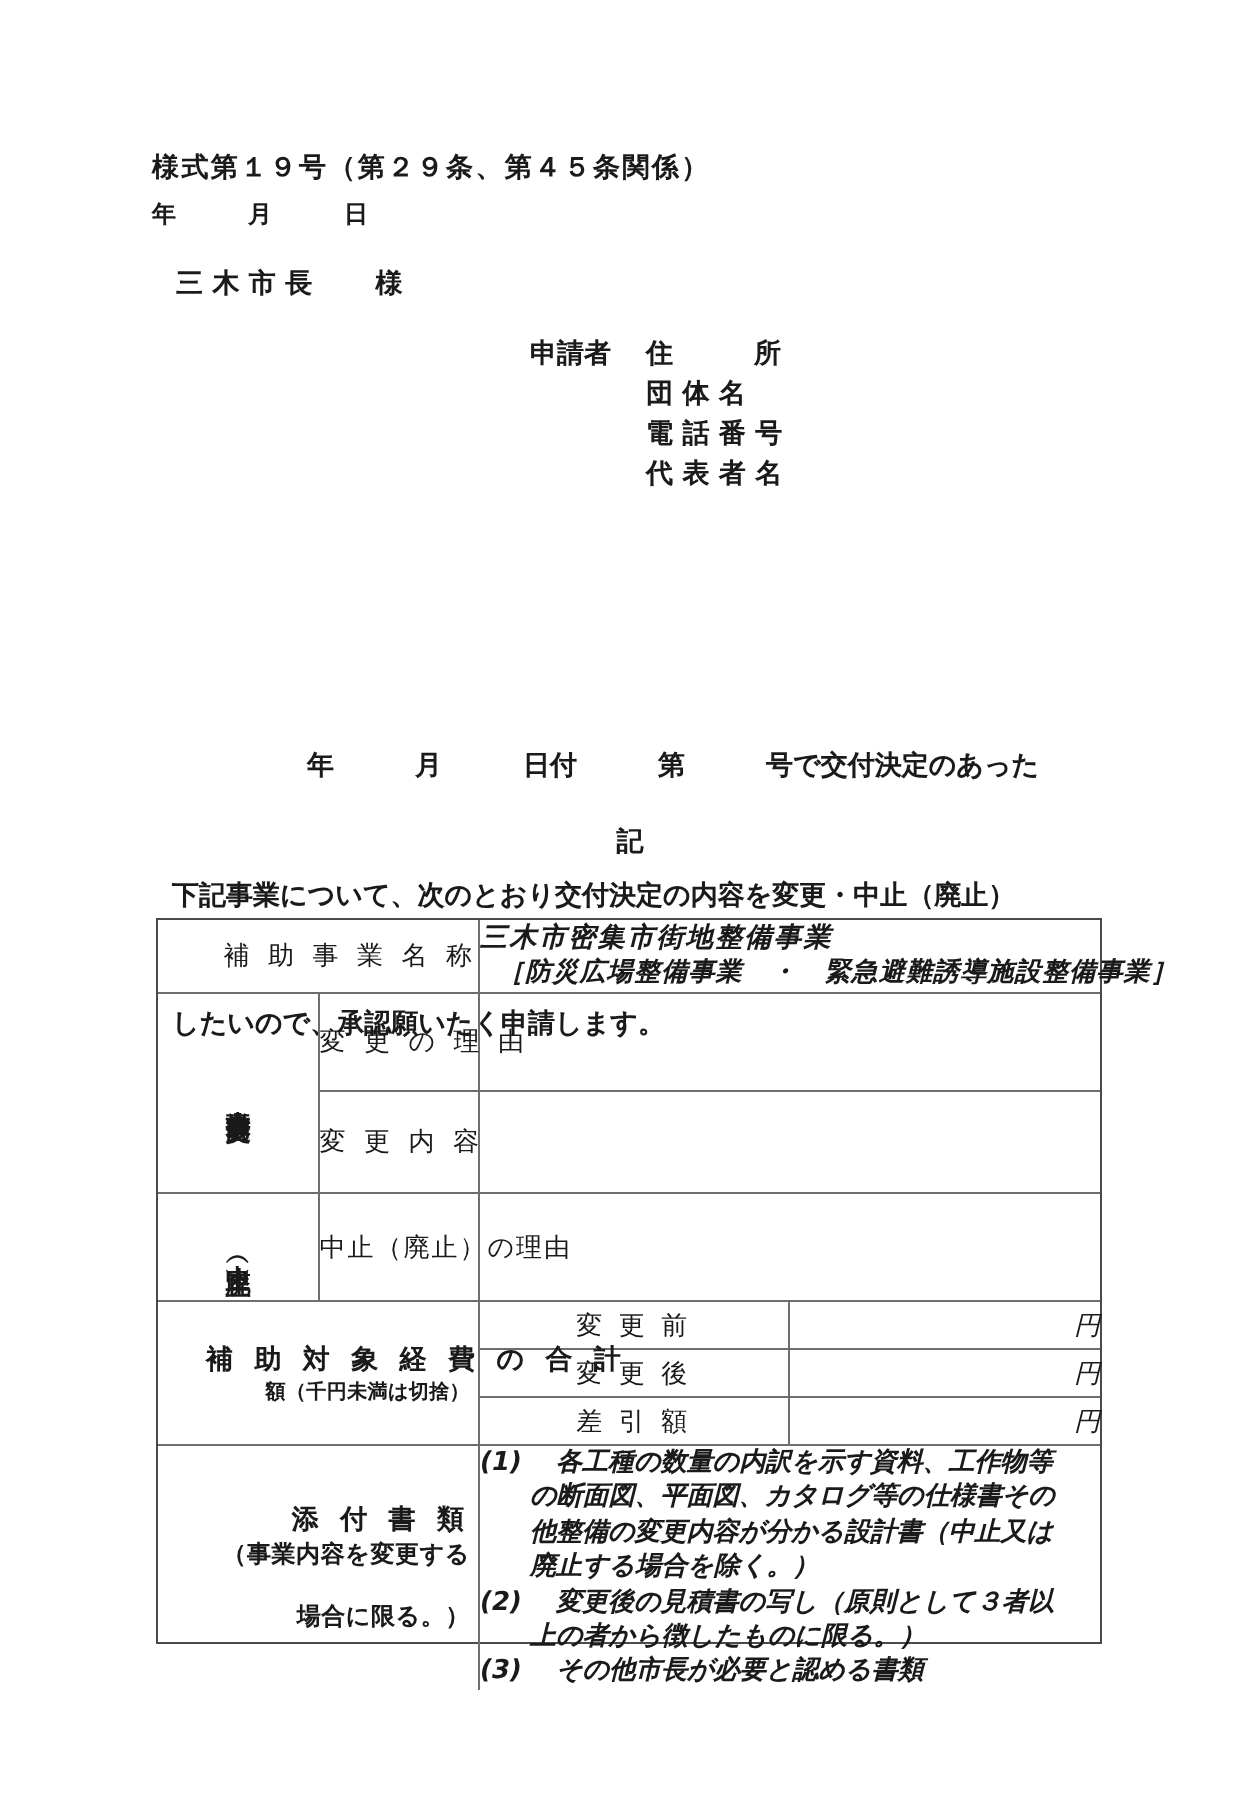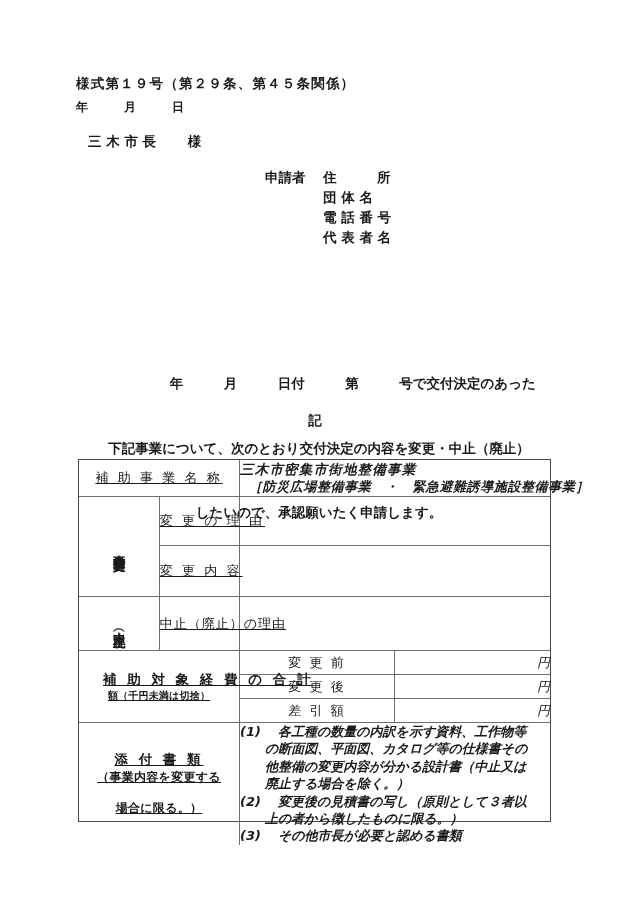--- a/index.html
+++ b/index.html
@@ -85,27 +85,26 @@
     text-align: center;
     font-size: 16.5px;
     font-weight: 700;
     letter-spacing: 1px;
     white-space: pre;
   }
 
   
   .body-para {
     position: absolute;
-    left: 74px;
+    left: 86px;
     top: 330px;
     width: 490px;
     font-size: 13.5px;
     line-height: 21.5px;
     white-space: pre;
-    text-align: center;
   }
   .body-para .ln { display: block; }
 
   .ki-mark {
     position: absolute;
     left: 0;
     top: 412px;
     width: 630px;
     text-align: center;
     font-size: 13.5px;
@@ -132,21 +131,21 @@
     vertical-align: middle;
     padding: 0;
     font-size: 13px;
     color: #1a1a1a;
   }
   table.form tr:first-child td { border-top: 0; }
   table.form tr:last-child  td { border-bottom: 0; }
   table.form td:first-child { border-left: 0; }
   table.form td:last-child  { border-right: 0; font-style: italic; }
 
-  .c-center { text-align: center; text-decoration: underline; }
+  .c-center { text-align: right; }
   .cell-pad { padding: 3px 7px; }
 
   
   .vlabel {
     width: 22px;
     text-align: center;
   }
   .vtext {
     writing-mode: vertical-rl;
     text-orientation: upright;

